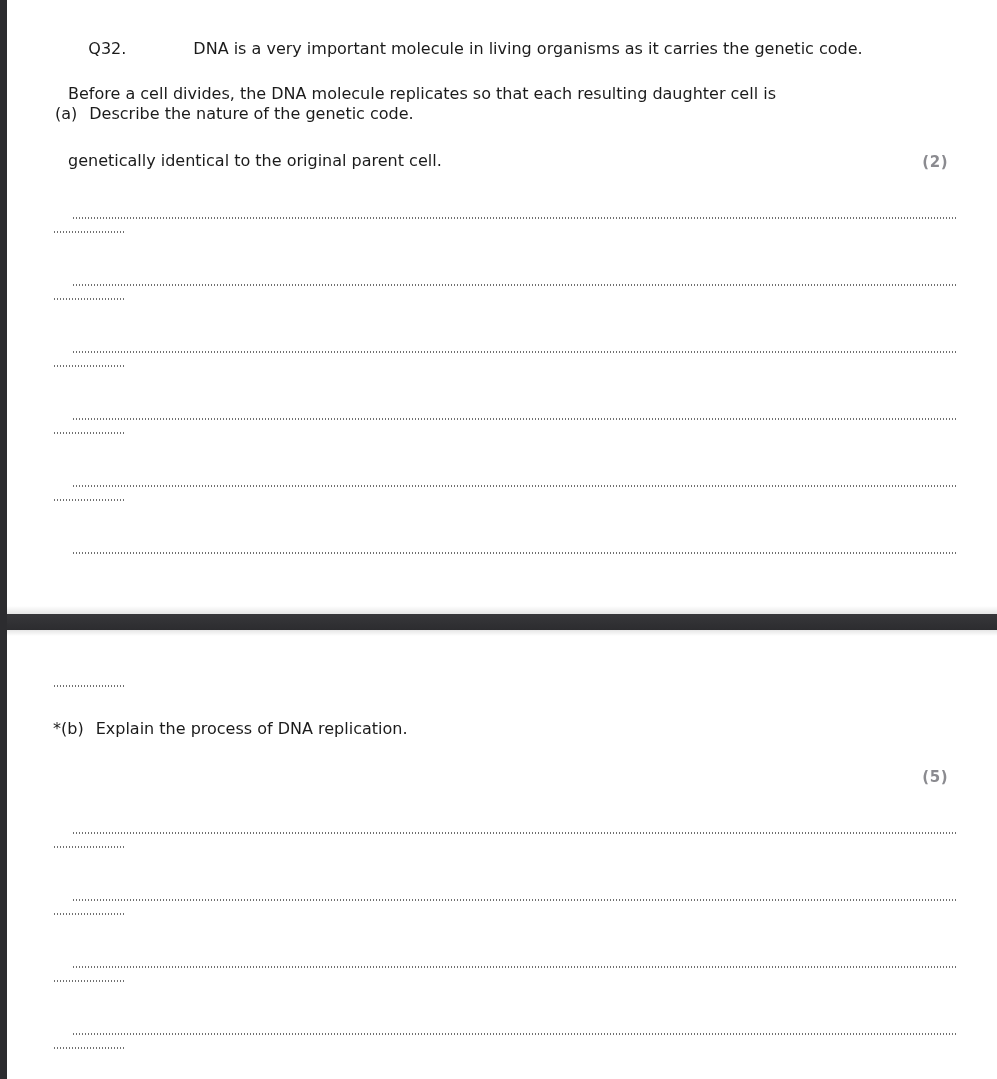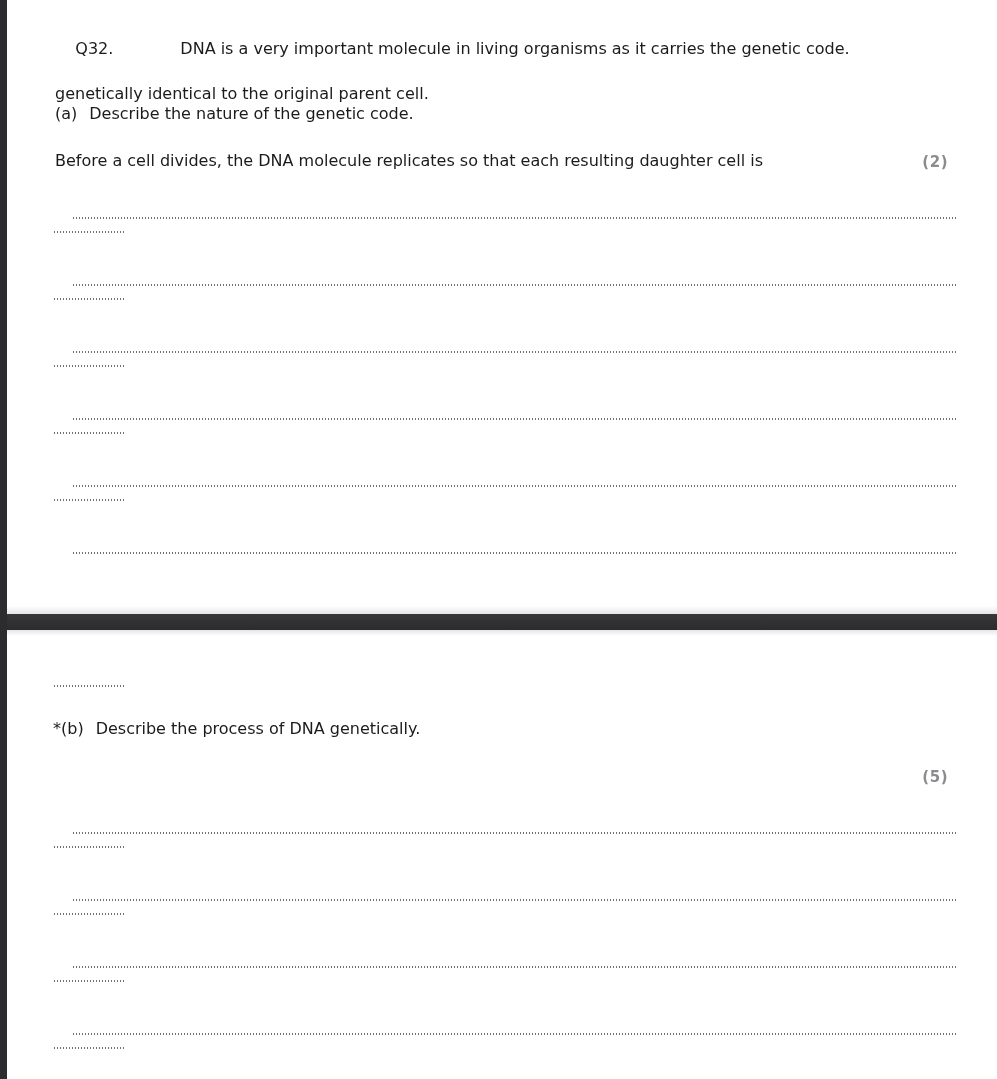--- a/index.html
+++ b/index.html
@@ -41,21 +41,21 @@
   .shadow-below-band {
     position: absolute;
     left: 0; top: 630px;
     width: 100%; height: 6px;
     background: linear-gradient(to bottom, rgba(0,0,0,0.10), rgba(0,0,0,0));
     z-index: 3;
   }
 
   .intro {
     position: absolute;
-    left: 55px; top: 15px;
+    left: 68px; top: 15px;
     width: 900px;
     font-size: 16px;
     line-height: 22.5px;
     white-space: pre-wrap;
   }
   .qnum {
     display: inline-block;
     width: 105px;
   }
 
@@ -111,22 +111,22 @@
 
 <div id="viewer">
 
   <div class="left-strip"></div>
   <div class="shadow-above-band"></div>
   <div class="gap-band"></div>
   <div class="shadow-below-band"></div>
 
   <div class="intro">
     <span class="qnum">Q32.</span><span>DNA is a very important molecule in living organisms as it carries the genetic code.</span>
+    <div>Before a cell divides, the DNA molecule replicates so that each resulting daughter cell is</div>
     <div>genetically identical to the original parent cell.</div>
-    <div>Before a cell divides, the DNA molecule replicates so that each resulting daughter cell is</div>
   </div>
 
   <div class="part-row" id="part-a-row">
     <span>(a)</span>
     <span>Describe the nature of the genetic code.</span>
   </div>
 
   <div class="marks" id="marks-a">(2)</div>
 
   <div class="answer-rows" id="answer-rows-a">
@@ -152,21 +152,21 @@
       </div>
       <div class="answer-row">
         <div class="dotline"></div>
       </div>
     </div>
 
   <div class="orphan-wrap"></div>
 
   <div class="part-row" id="part-b-row">
     <span>*(b)</span>
-    <span>Describe the process of DNA genetically.</span>
+    <span>Explain the process of DNA replication.</span>
   </div>
 
   <div class="marks" id="marks-b">(5)</div>
 
   <div class="answer-rows" id="answer-rows-b">
       <div class="answer-row">
         <div class="dotline"></div>
         <div class="wrapline"></div>
       </div>
       <div class="answer-row">

